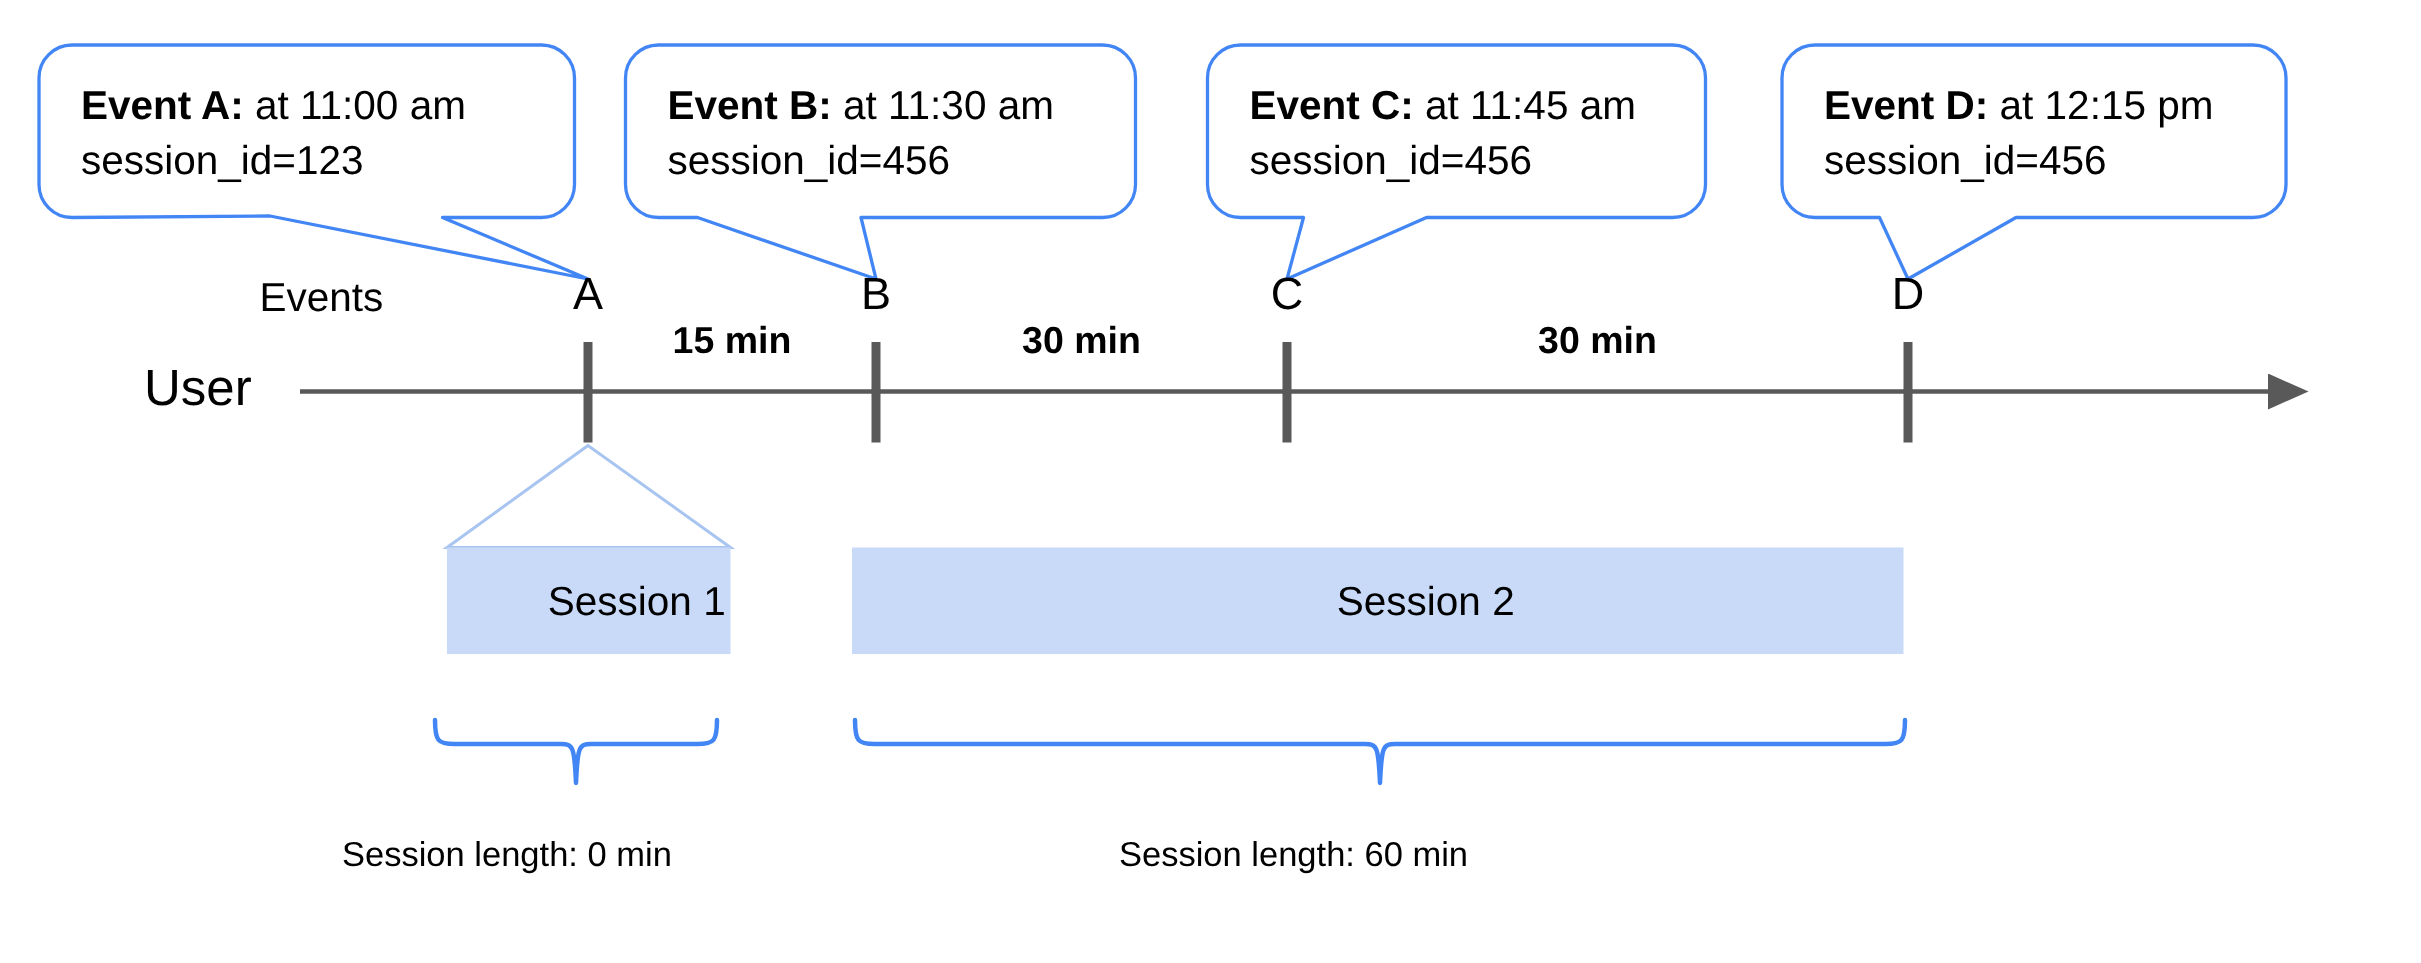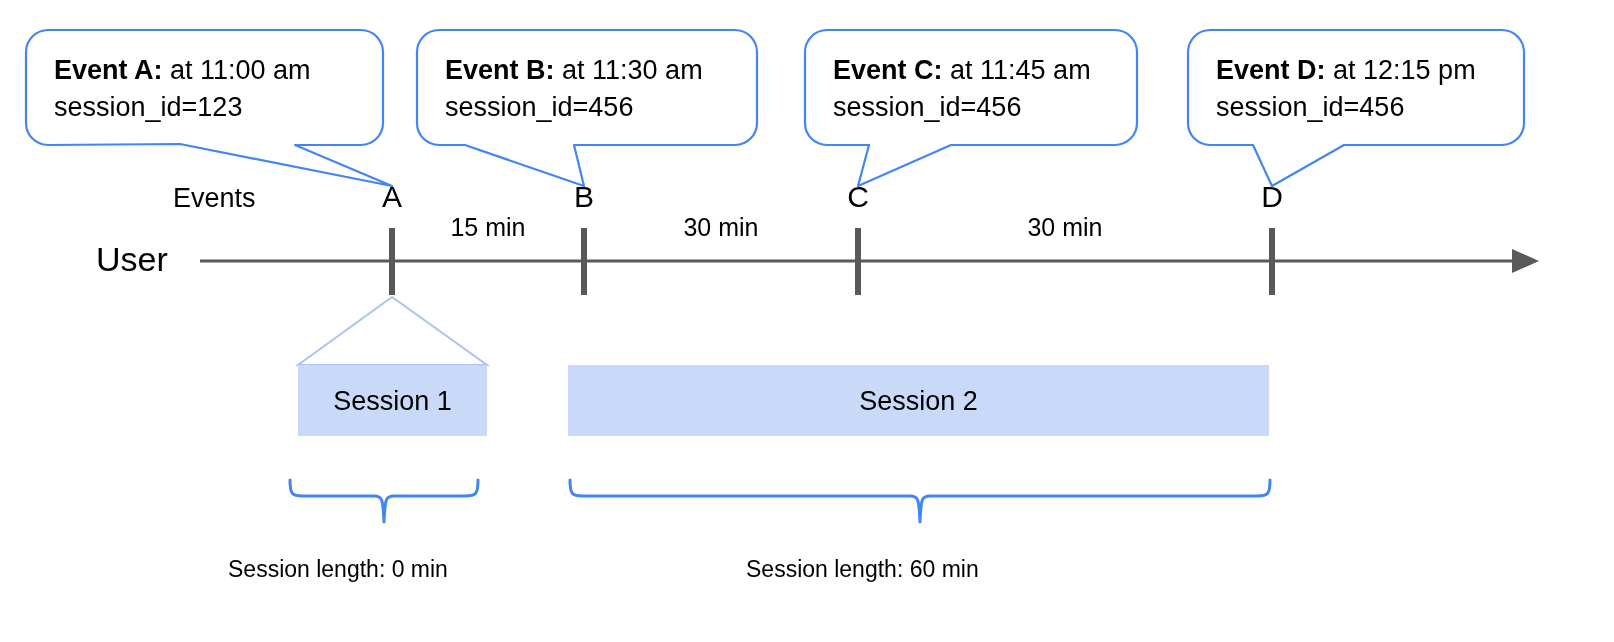--- a/index.html
+++ b/index.html
@@ -9,22 +9,22 @@
   #svgroot{position:absolute;left:0;top:0;width:1614px;height:642px;}
 
   .callout-text{position:absolute;font-size:27px;line-height:37px;color:#000;
                 white-space:nowrap;letter-spacing:0px;}
   .callout-text b{font-weight:bold;}
 
   .axis-lane-label{position:absolute;white-space:nowrap;}
   .lbl-events{font-size:27px;}
   .lbl-user{font-size:34px;}
   .evt-letter{position:absolute;font-size:30px;white-space:nowrap;text-align:center;}
-  .interval-label{position:absolute;font-size:25px;white-space:nowrap;text-align:center;}
-  .session-label{position:absolute;font-size:27px;white-space:nowrap;text-align:center;}
+  .interval-label{position:absolute;font-size:25px;white-space:nowrap;text-align:center;font-weight:bold;}
+  .session-label{position:absolute;font-size:27px;white-space:nowrap;text-align:center;margin-left:32px;}
   .length-label{position:absolute;font-size:23px;white-space:nowrap;}
 </style>
 </head>
 <body>
 
 <div id="stage">
 
   <svg id="svgroot" viewBox="0 0 1614 642">
     <defs>
       <marker id="arrowEnd" markerWidth="12" markerHeight="12" refX="2" refY="4" orient="auto" markerUnits="strokeWidth">

